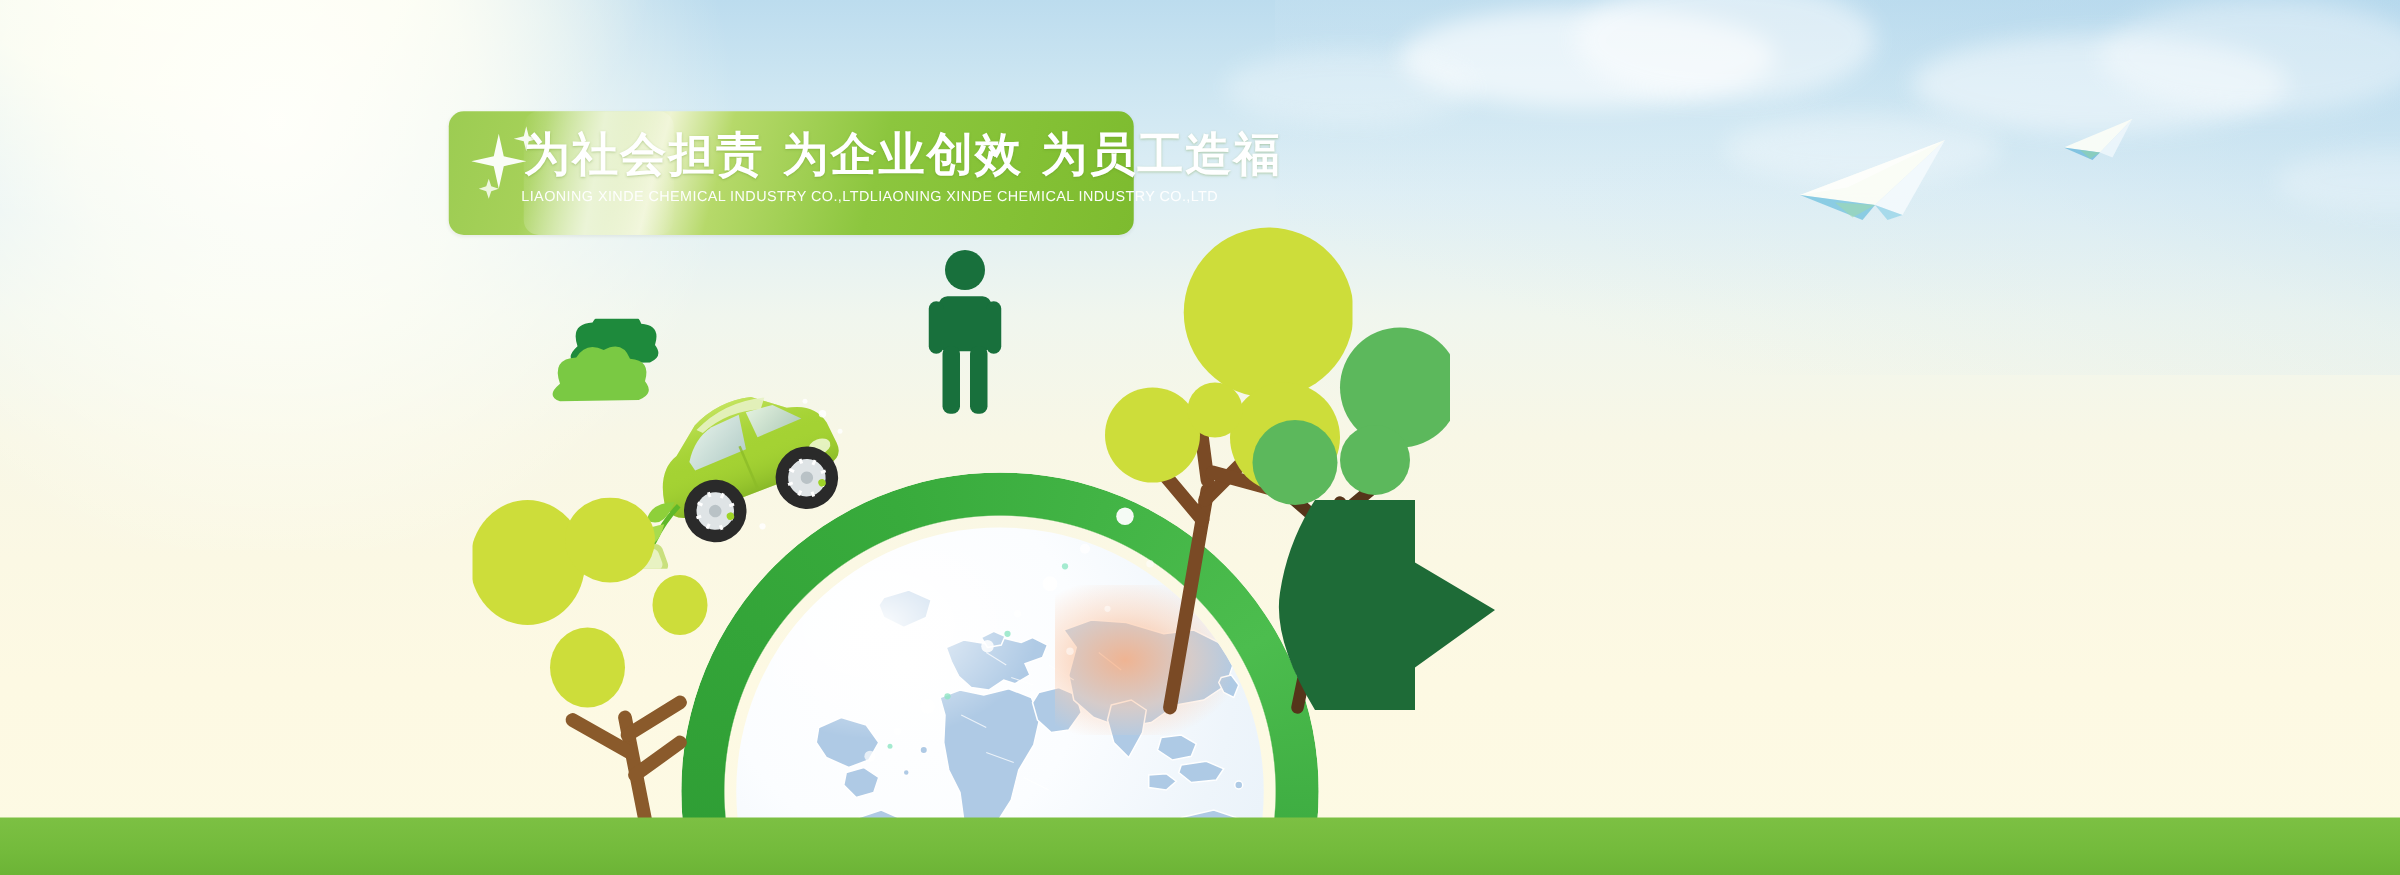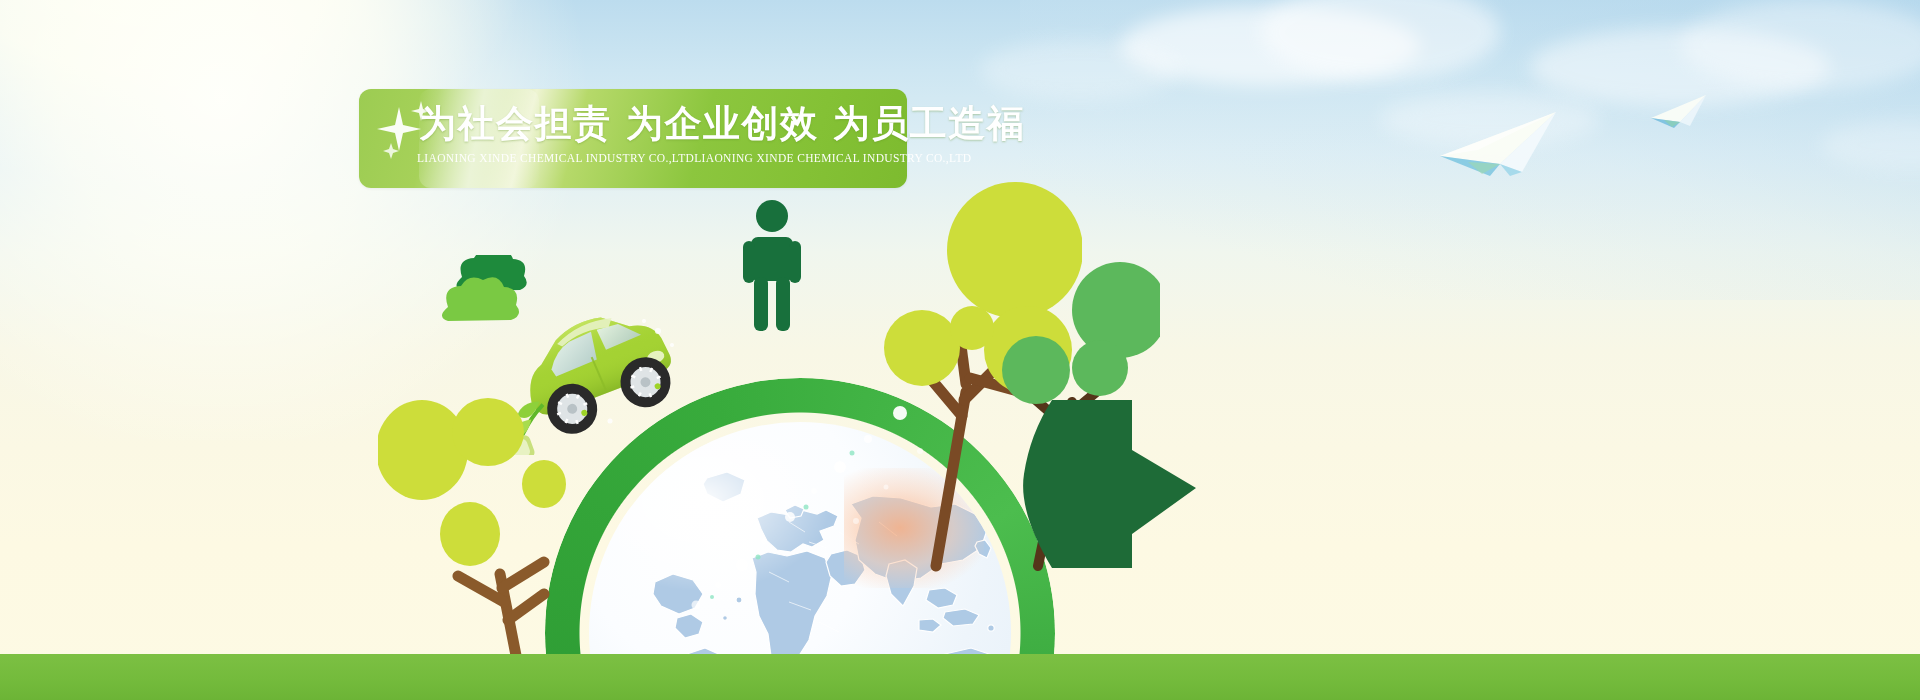--- a/index.html
+++ b/index.html
@@ -100,21 +100,21 @@
     text-shadow:0 1px 2px rgba(92,140,32,.35);
     font-family:"DejaVu Sans","Liberation Sans",sans-serif;
   }
   .subline {
     position:absolute;
     left:58px; top:63px;
     color:#ffffff;
     font-size:11.5px;
     letter-spacing:.35px;
     white-space:nowrap;
-    font-family:Liberation Serif, serif;
+    font-family:Liberation Sans, sans-serif;
     opacity:.97;
   }
 
   
   .globe-wrap { position:absolute; left:545px; top:378px; width:510px; height:330px; }
   .globe-ring-grad {
     position:absolute; left:0; top:0; width:510px; height:510px;
     border-radius:50%;
     background:conic-gradient(from 200deg, #46b648 0deg, #2f9e35 60deg, #38ab3c 140deg, #4cbd4e 220deg, #2e9a33 300deg, #46b648 360deg);
     -webkit-mask: radial-gradient(circle at center, transparent 0 220px, #000 221px 255px, transparent 256px);

